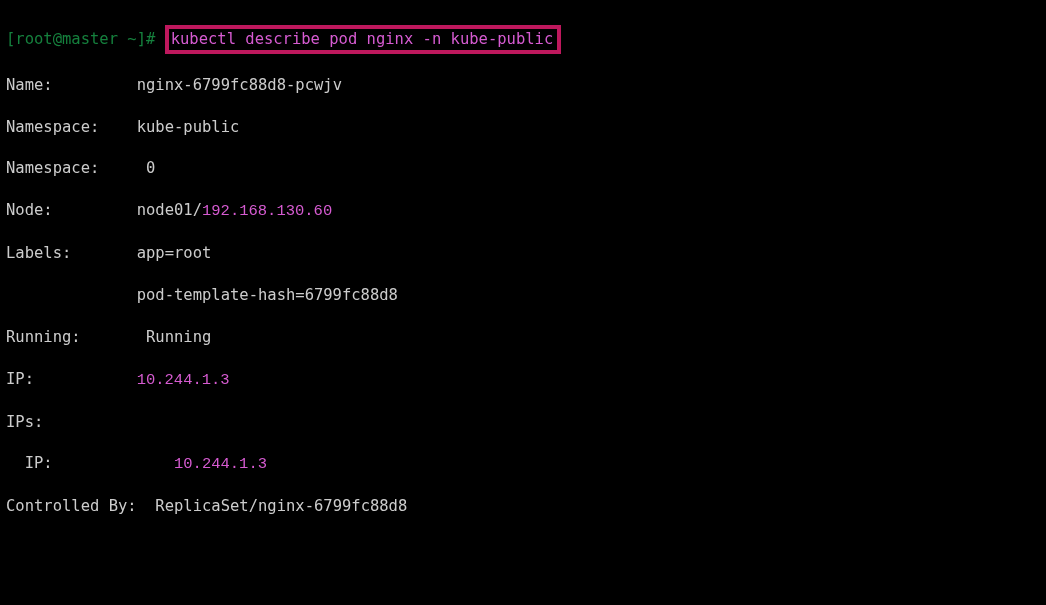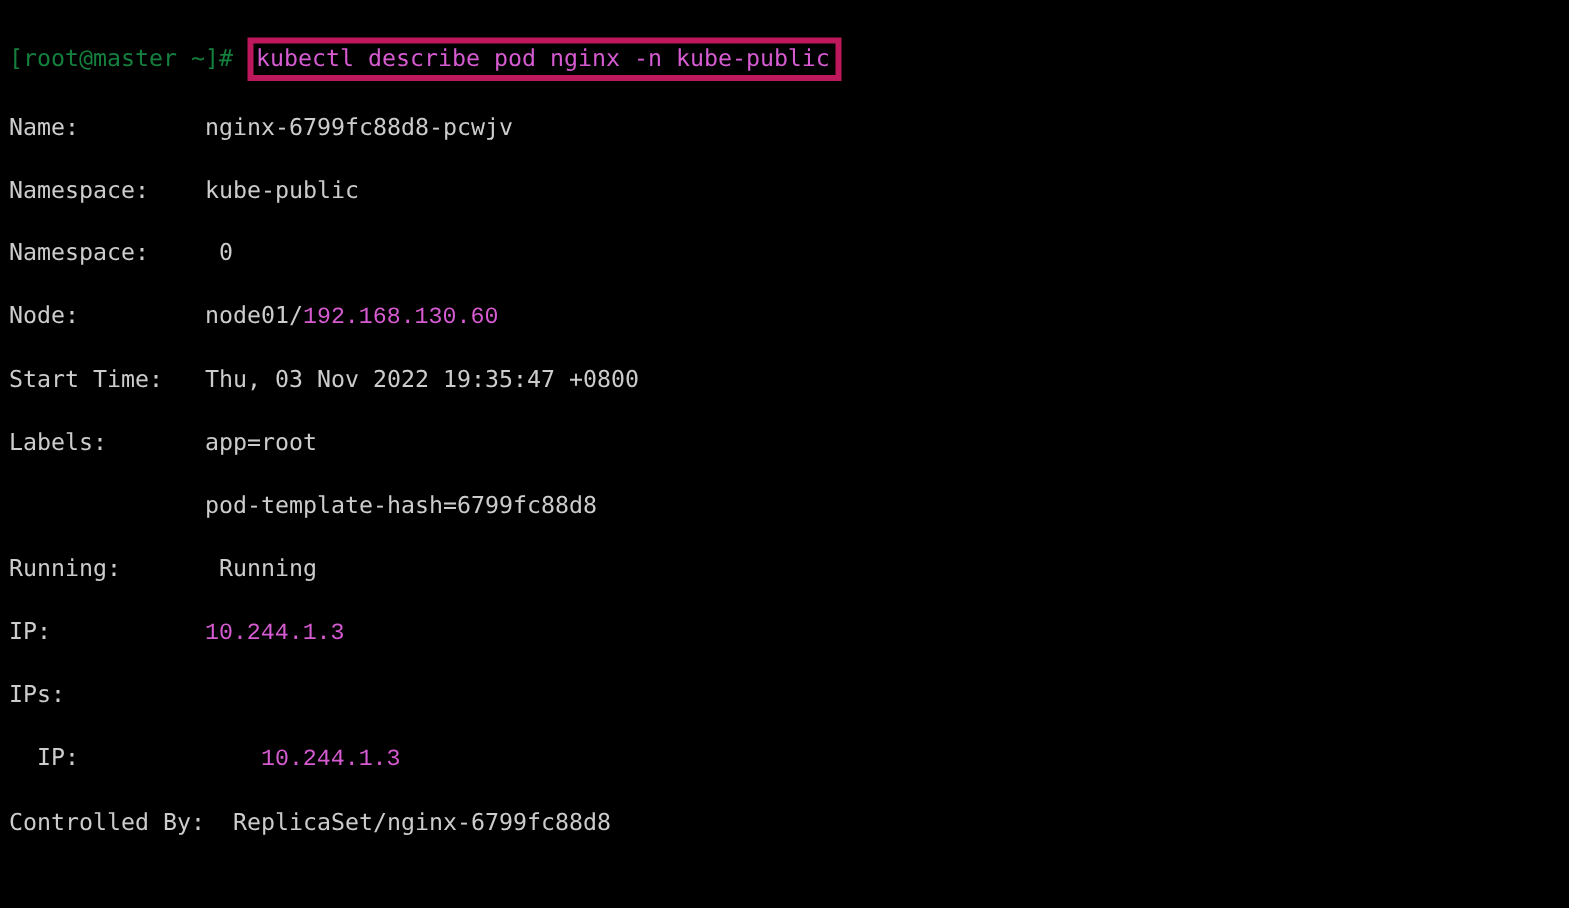--- a/index.html
+++ b/index.html
@@ -31,21 +31,20 @@
 </style>
 </head>
 <body>
 
 <div class="term">
 <div><span class="prompt-white">[root@master ~]# </span><span class="cmd-box"><span>kubectl describe pod nginx -n kube-public</span></span></div>
 <div><span>Name:</span><span>         </span><span>nginx-6799fc88d8-pcwjv</span></div>
 <div><span>Namespace:</span><span>    </span><span>kube-public</span></div>
 <div><span>Namespace:</span><span>     </span><span>0</span></div>
 <div><span>Node:</span><span>         </span><span>node01/</span><span class="magenta">192.168.130.60</span></div>
-<div><span>Start Time:</span><span>   </span><span>Thu, 03 Nov 2022 19:35:47 +0800</span></div>
 <div><span>Labels:</span><span>       </span><span>app=root</span></div>
 <div><span>              </span><span>pod-template-hash=6799fc88d8</span></div>
 <div><span>Running:</span><span>       </span><span>Running</span></div>
 <div><span>IP:</span><span>           </span><span class="magenta">10.244.1.3</span></div>
 <div><span>IPs:</span></div>
 <div><span>  IP:</span><span>             </span><span class="magenta">10.244.1.3</span></div>
 <div><span>Controlled By:</span><span>  </span><span>ReplicaSet/nginx-6799fc88d8</span></div>
 
 
 

